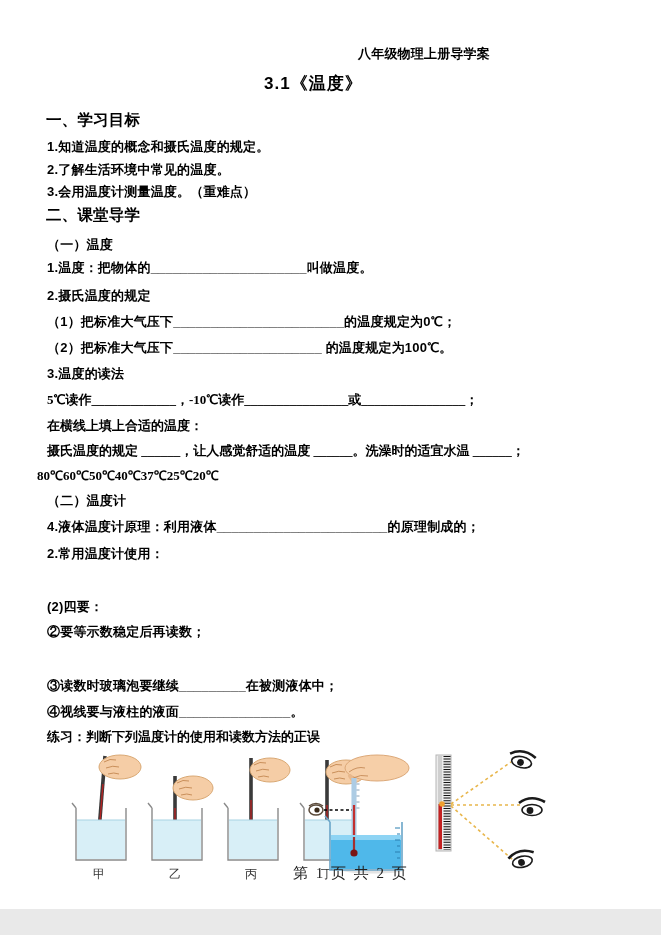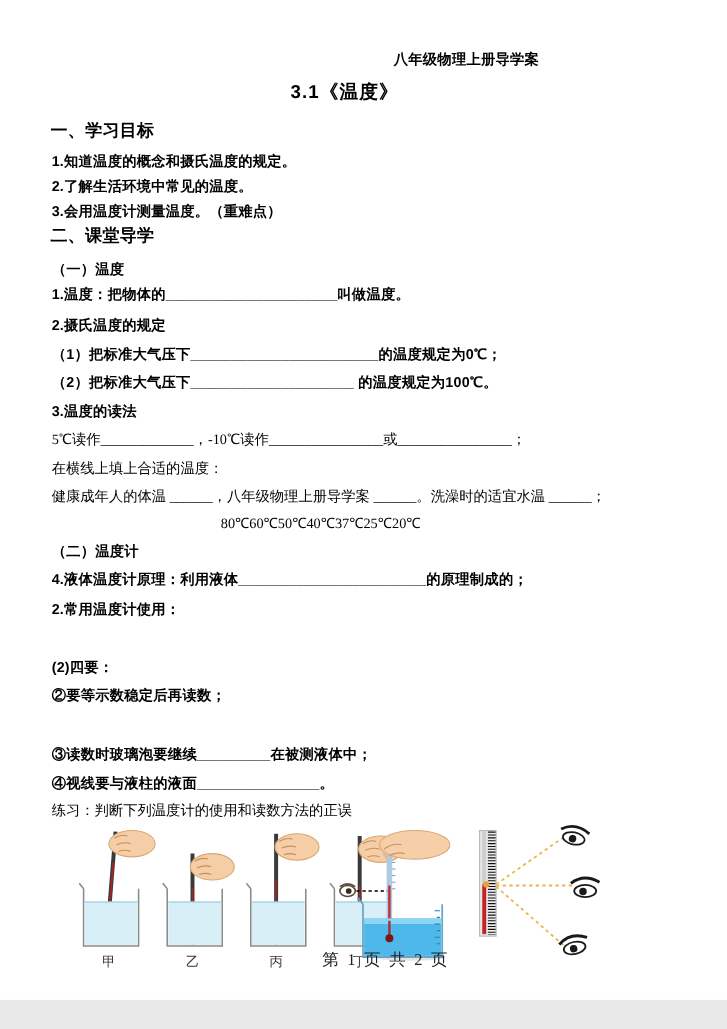--- a/index.html
+++ b/index.html
@@ -4,22 +4,22 @@
 <style>
   html,body{margin:0;padding:0;}
   body{width:661px;height:935px;background:#e9e9e9;}
   .page{position:relative;width:661px;height:909px;background:#ffffff;overflow:hidden;
         font-family:"Liberation Serif", serif;color:#000;}
   .line{position:absolute;white-space:nowrap;font-size:13px;line-height:1.2;}
   .b{font-family:"Liberation Sans", sans-serif;font-weight:bold;letter-spacing:0.2px;}
   .hdr{font-size:13px;}
   .title{font-size:17px;letter-spacing:1px;}
   .sect{font-size:15.5px;}
-  .reg{font-family:"Liberation Serif", serif;font-weight:normal;}
-  .temps{position:absolute;left:50px;top:466px;width:483px;display:flex;justify-content:center;}
+  .reg{font-family:"Liberation Serif", serif;font-weight:bold;}
+  .temps{position:absolute;left:37px;top:466px;width:483px;display:flex;justify-content:flex-start;}
   .temps span{font-size:13px;}
   .footer{font-size:15px;letter-spacing:2px;color:#222;}
   svg{position:absolute;}
   svg text{font-family:"Liberation Sans", sans-serif;font-size:12px;fill:#333;}
 </style>
 </head>
 <body>
 
 <div class="page">
 
@@ -34,21 +34,21 @@
   <div class="line b sect" style="top:206px;left:46px;">二、课堂导学</div>
 
   <div class="line b" style="top:237px;left:47px;">（一）温度</div>
   <div class="line b" style="top:260px;left:47px;">1.温度：把物体的_____________________叫做温度。</div>
   <div class="line b" style="top:288px;left:47px;">2.摄氏温度的规定</div>
   <div class="line b" style="top:314px;left:47px;">（1）把标准大气压下_______________________的温度规定为0℃；</div>
   <div class="line b" style="top:340px;left:47px;">（2）把标准大气压下____________________ 的温度规定为100℃。</div>
   <div class="line b" style="top:366px;left:47px;">3.温度的读法</div>
   <div class="line reg" style="top:392px;left:47px;">5℃读作_____________，-10℃读作________________或________________；</div>
   <div class="line reg" style="top:418px;left:47px;">在横线上填上合适的温度：</div>
-  <div class="line reg" style="top:443px;left:47px;">健康成年人的体温 ______，八年级物理上册导学案 ______。洗澡时的适宜水温 ______；</div>
+  <div class="line reg" style="top:443px;left:47px;">摄氏温度的规定 ______，让人感觉舒适的温度 ______。洗澡时的适宜水温 ______；</div>
 
   <div class="temps reg">
     <span>80℃</span>
     <span>60℃</span>
     <span>50℃</span>
     <span>40℃</span>
     <span>37℃</span>
     <span>25℃</span>
     <span>20℃</span>
   </div>

